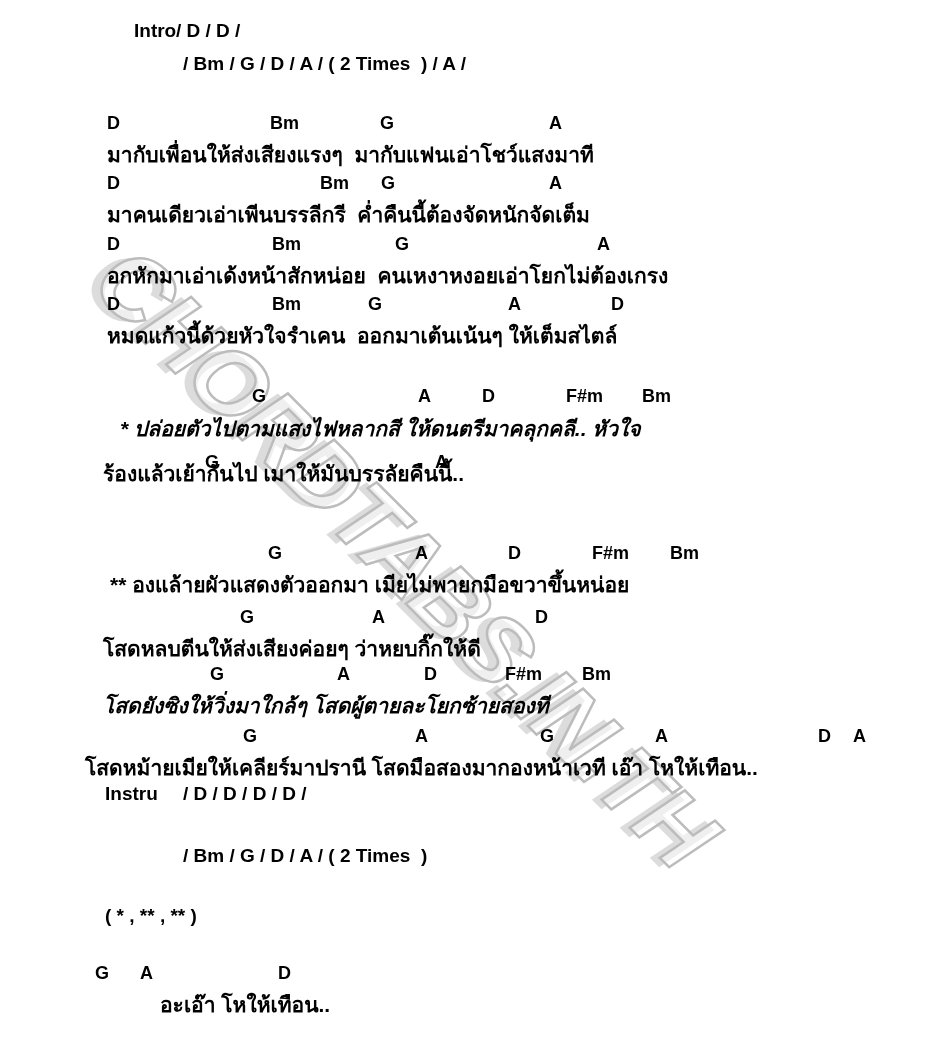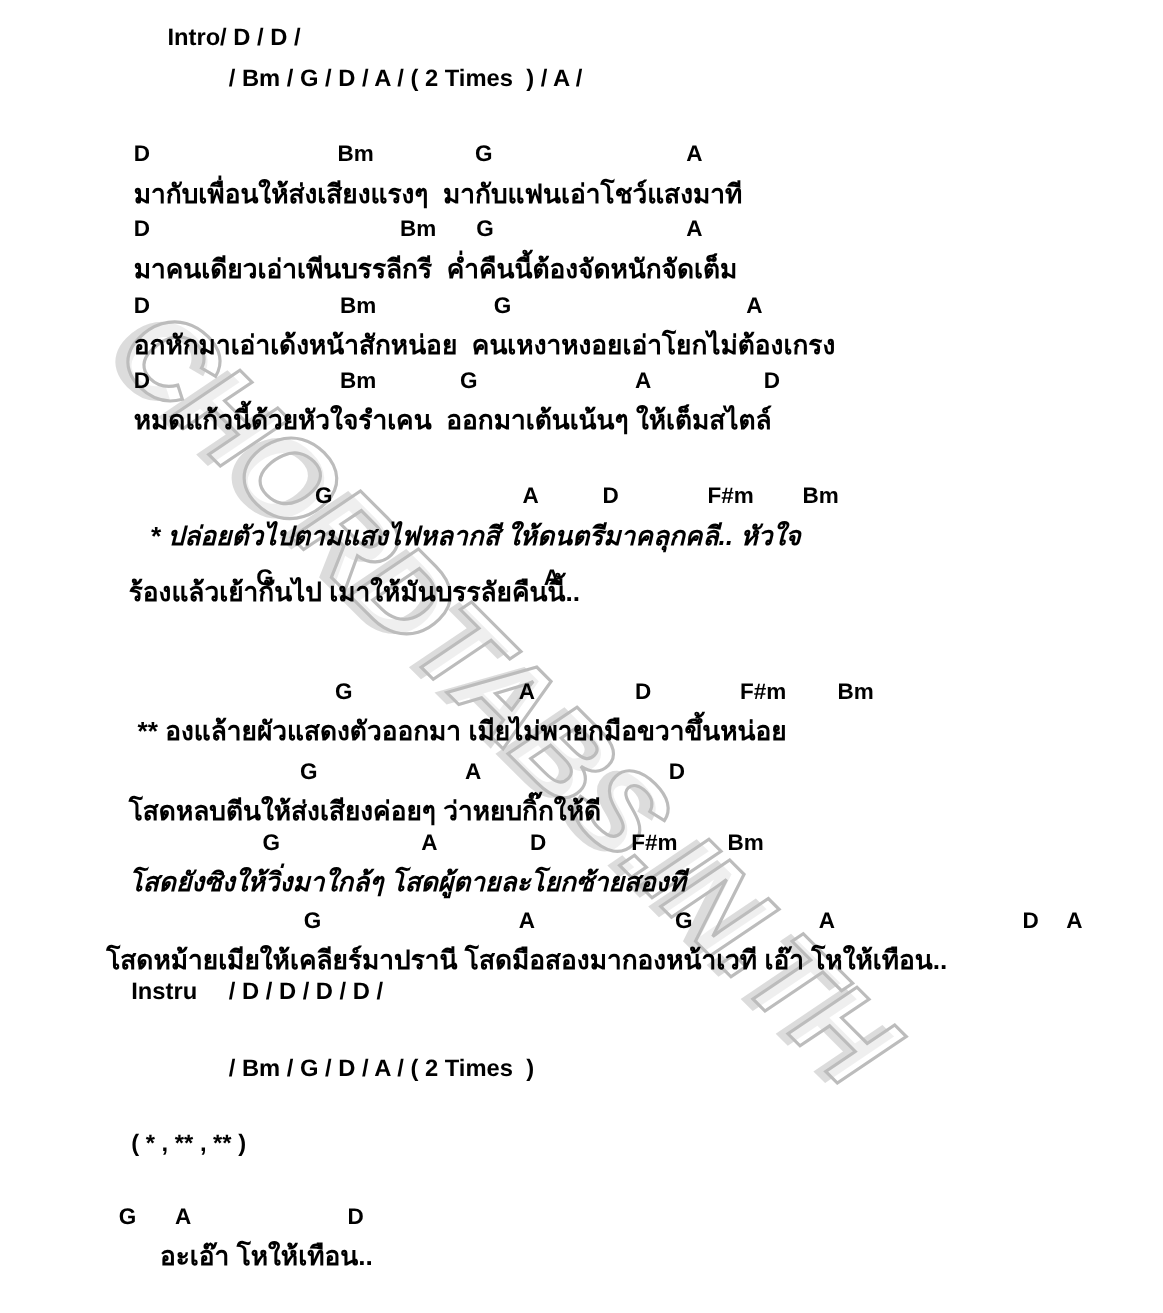--- a/index.html
+++ b/index.html
@@ -177,16 +177,16 @@
       </div>
       <div class="row" style="top: 905px;">
         <span class="part" style="left: 105px;">( * , ** , ** )</span>
       </div>
       <div class="row" style="top: 963px;">
         <span class="chord" style="left: 95px;">G</span>
         <span class="chord" style="left: 140px;">A</span>
         <span class="chord" style="left: 278px;">D</span>
       </div>
       <div class="row" style="top: 988px;">
-        <span class="lyric" style="left: 128px;">อะเอ๊า โหให้เทือน..</span>
+        <span class="lyric" style="left: 160px;">อะเอ๊า โหให้เทือน..</span>
       </div>
     </div>
 </div>
 
 </body></html>

